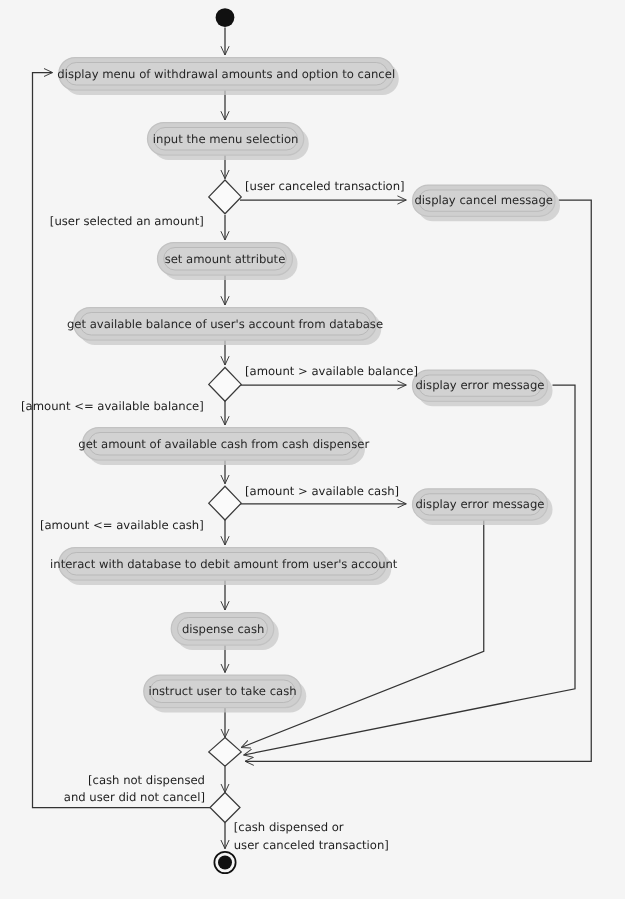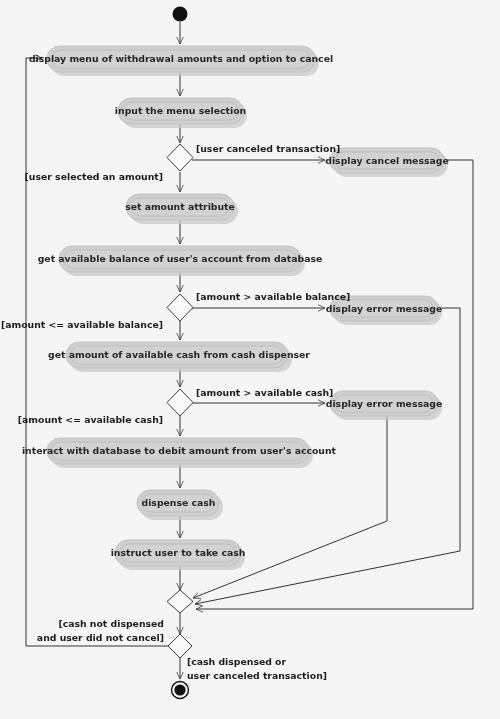--- a/index.html
+++ b/index.html
@@ -13,21 +13,20 @@
     height: 719px;
     position: relative;
     overflow: hidden;
     font-family: "DejaVu Sans", "Liberation Sans", sans-serif;
   }
   #diagram-root {
     position: absolute;
     inset: 0;
     width: 427px;
     height: 719px;
-    font-weight: bold;
   }
   svg#uml-svg {
     position: absolute;
     left: 0;
     top: 0;
     width: 500px;
     height: 719px;
     display: block;
   }
   .act-label {

